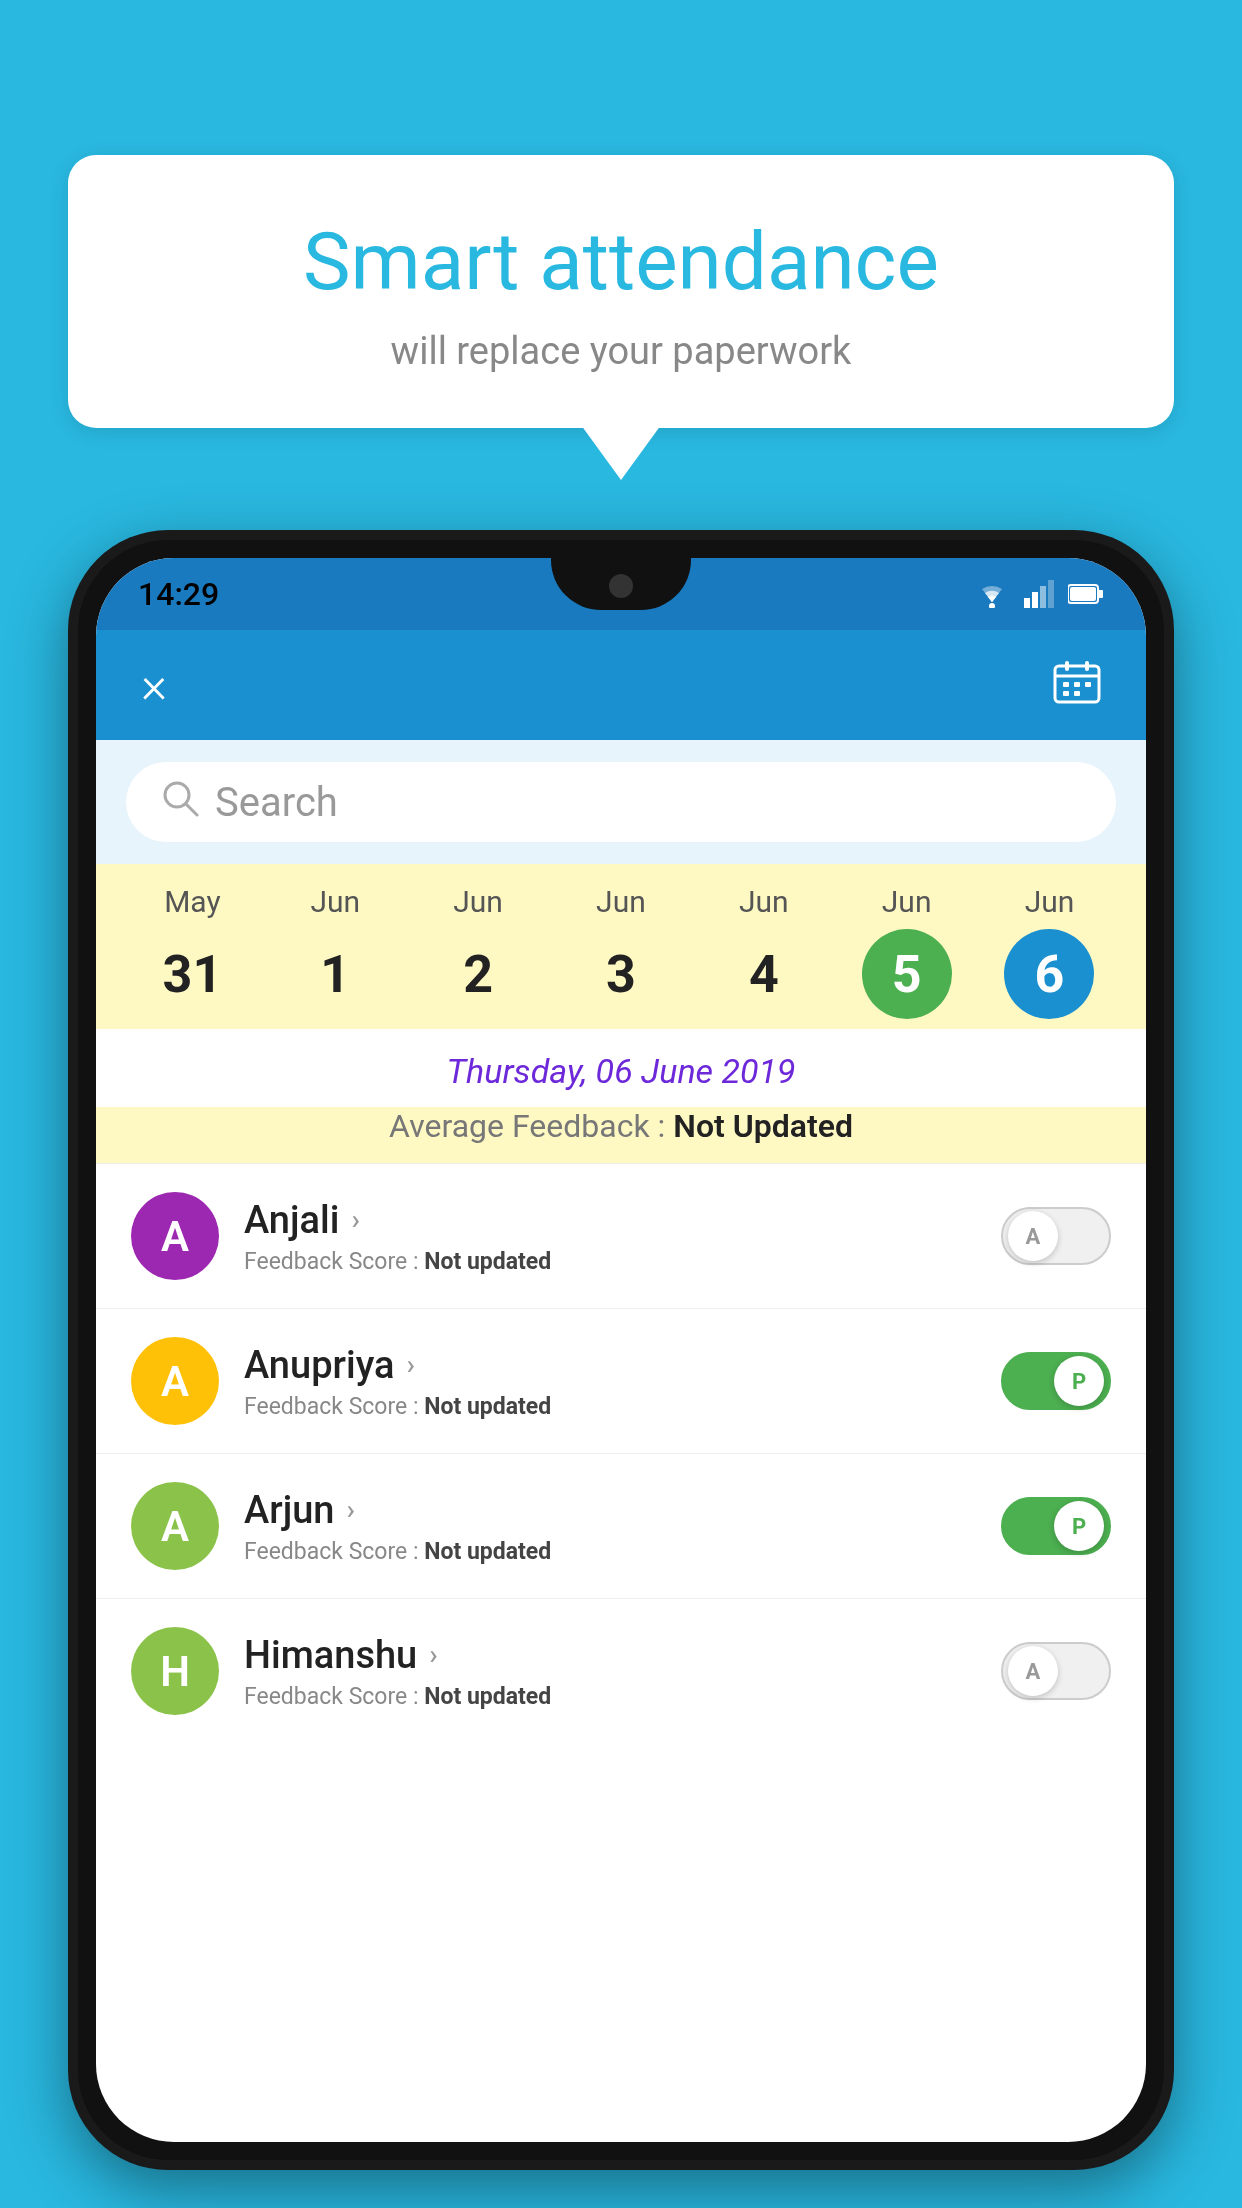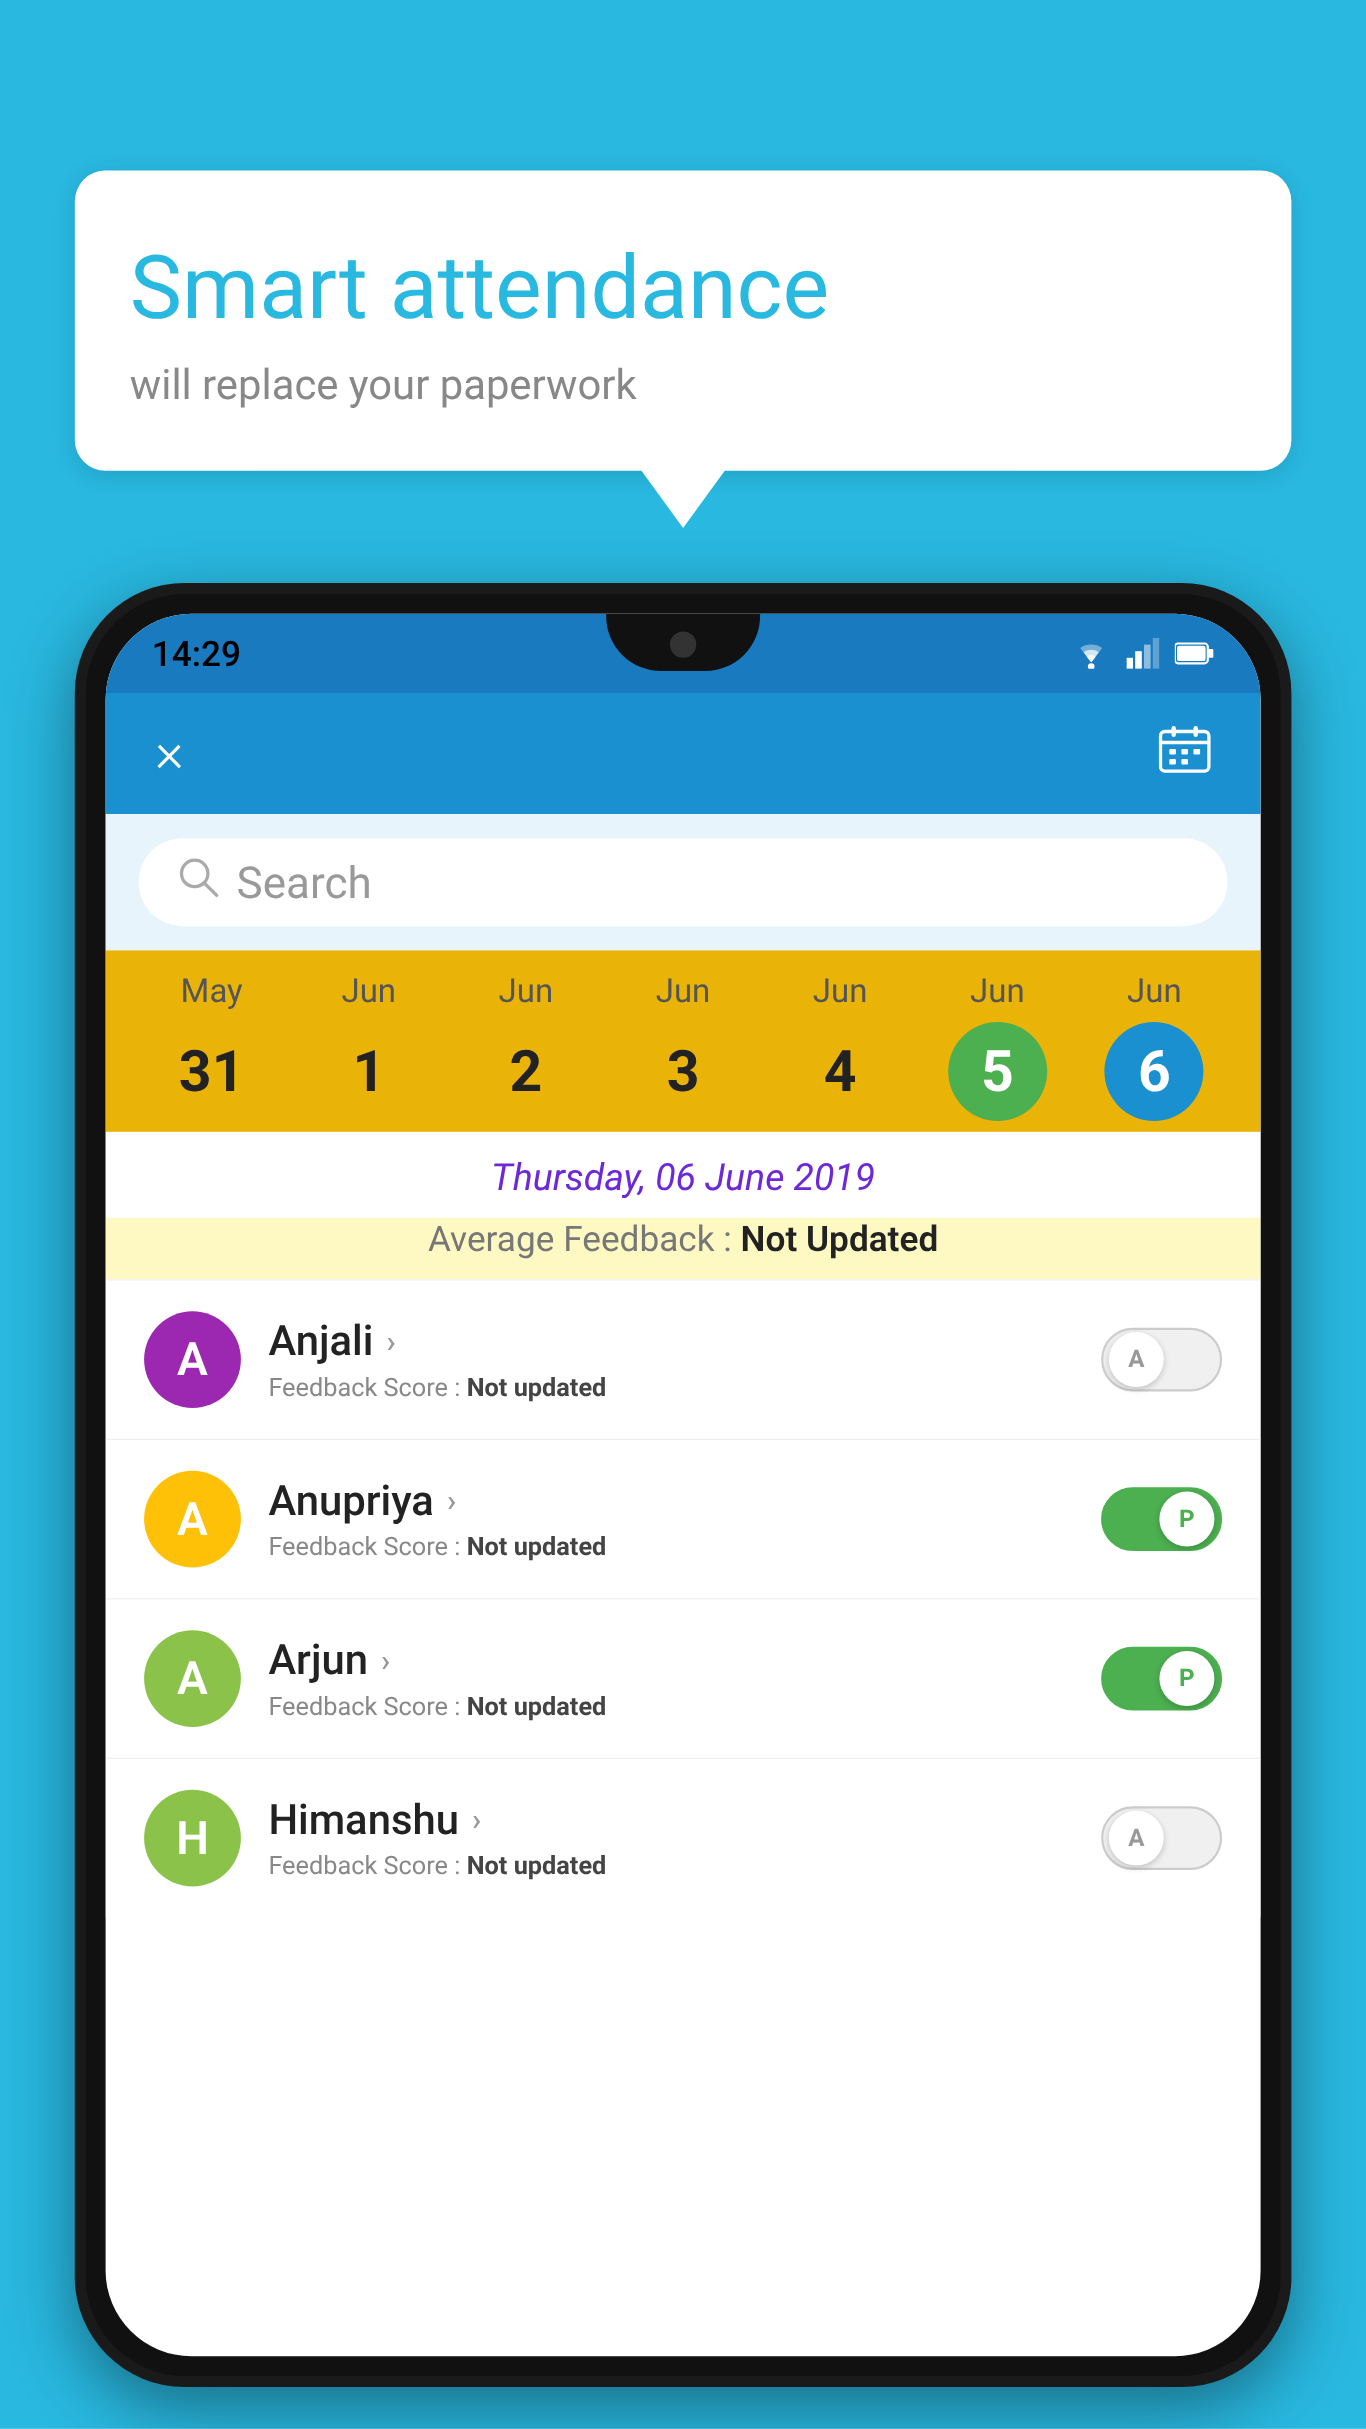--- a/index.html
+++ b/index.html
@@ -15,20 +15,21 @@
 
     
     .speech-bubble {
       position: absolute;
       top: 155px;
       left: 68px;
       right: 68px;
       background: white;
       border-radius: 28px;
       padding: 60px 50px 55px;
+      text-align: center;
       box-shadow: 0 4px 20px rgba(0,0,0,0.12);
     }
 
     .speech-bubble::after {
       content: '';
       position: absolute;
       bottom: -52px;
       left: 50%;
       transform: translateX(-50%);
       width: 0;
@@ -197,21 +198,21 @@
     .search-text {
       font-size: 40px;
       color: #999;
     }
 
     
     .calendar-strip {
       display: flex;
       justify-content: space-around;
       padding: 20px 25px 10px;
-      background: #eab308;
+      background: #fef9c3;
     }
 
     .cal-day {
       display: flex;
       flex-direction: column;
       align-items: center;
       gap: 10px;
     }
 
     .cal-month {

